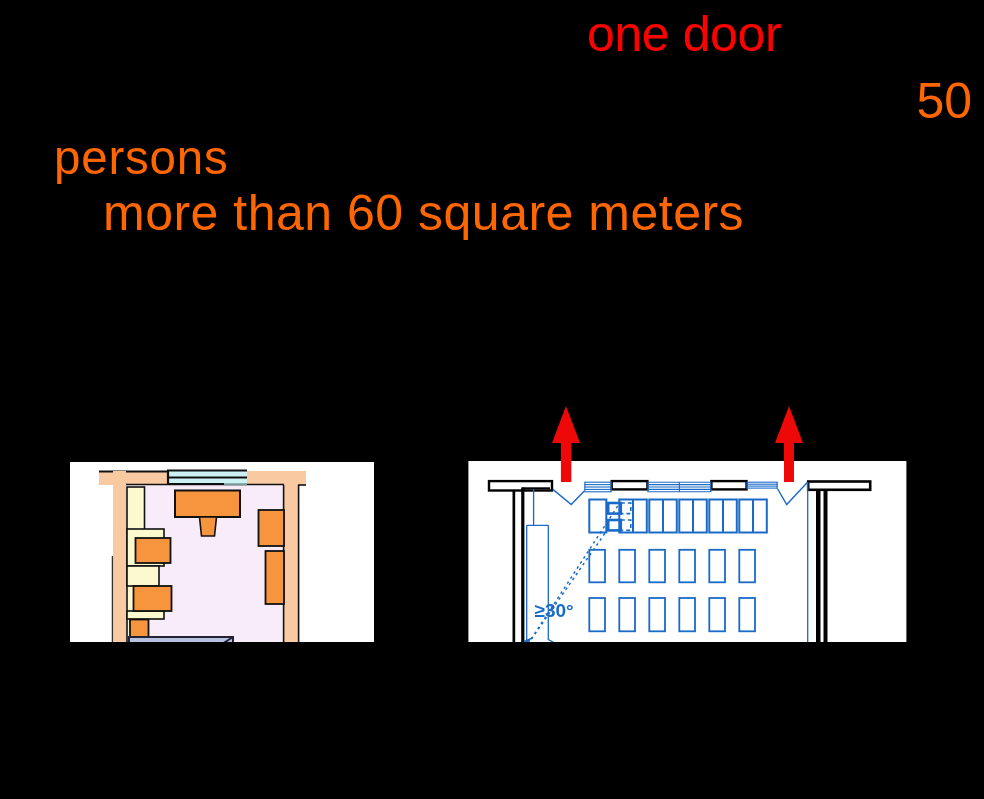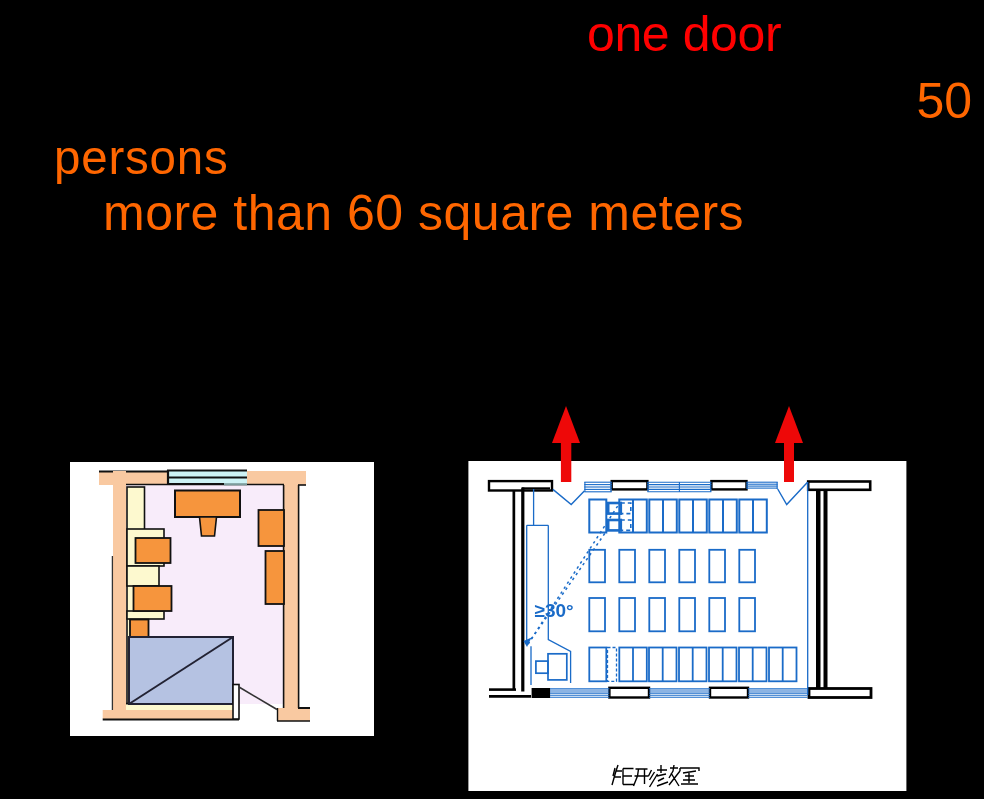--- a/index.html
+++ b/index.html
@@ -1,16 +1,16 @@
 <!DOCTYPE html>
 <html><head>
 <meta charset="utf-8">
 <style>
 html,body{margin:0;padding:0;background:#000;}
-#page{position:relative;width:984px;height:799px;background:#000;overflow:hidden;
+#page{position:relative;width:984px;height:642px;background:#000;overflow:hidden;
 font-family:"Liberation Sans",sans-serif;}
 svg{display:block;}
 </style>
 </head>
 <body>
 <div id="page">
 <svg width="984" height="799" viewBox="0 0 984 799">
 
 <rect x="0" y="0" width="984" height="799" fill="#000000"></rect>
 

